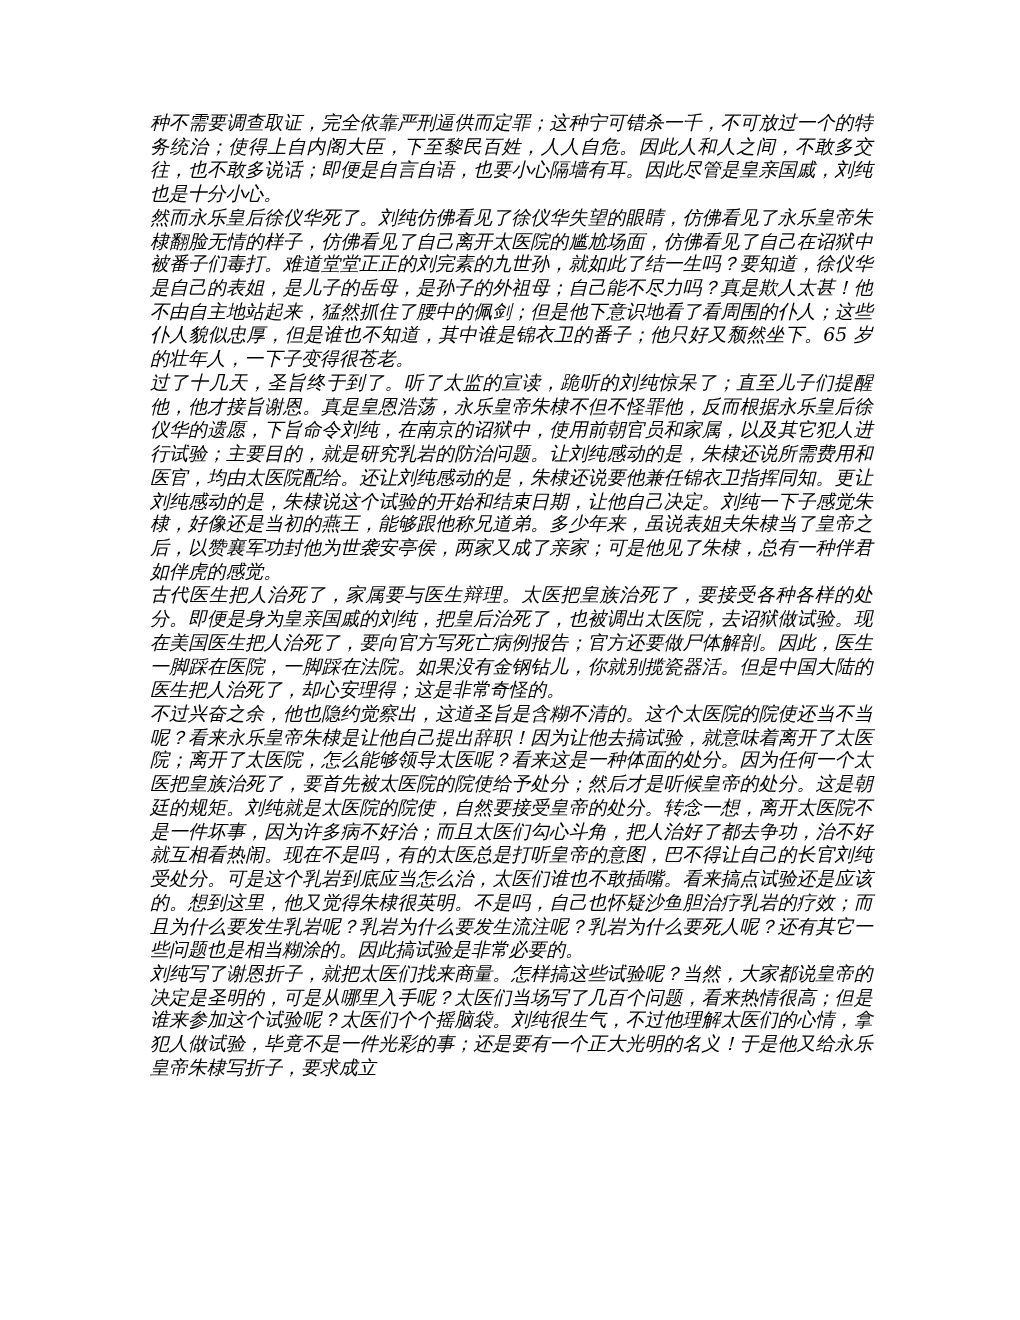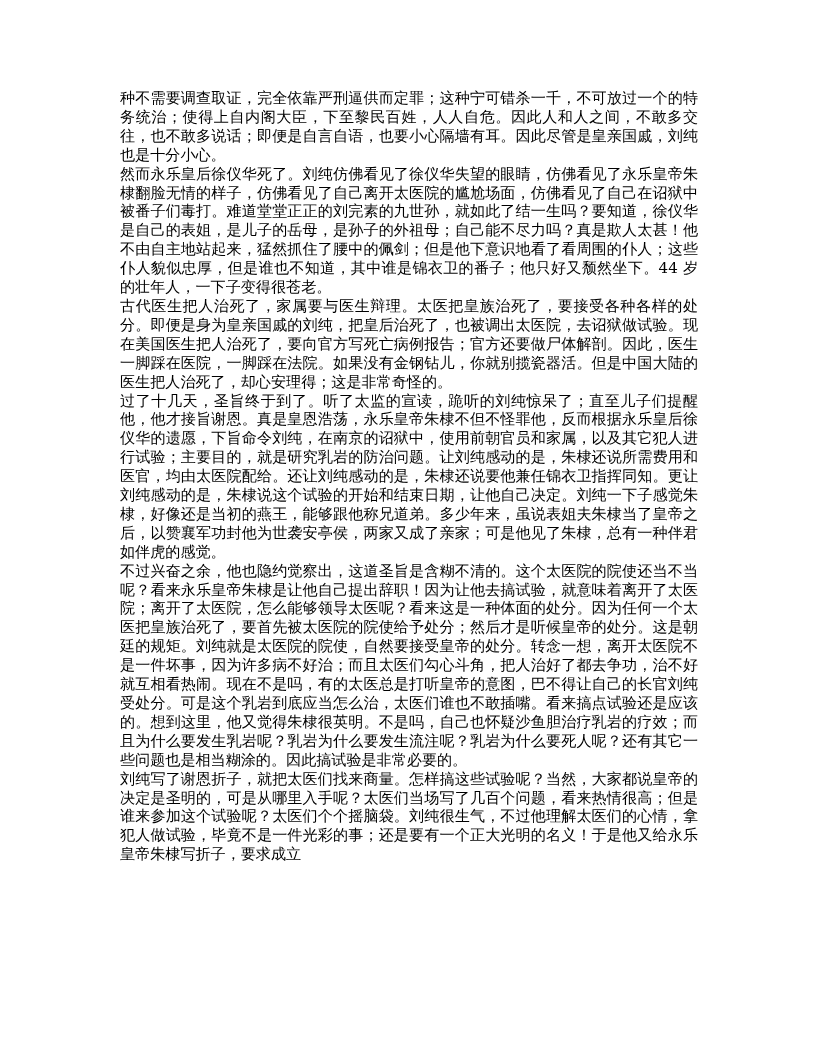--- a/index.html
+++ b/index.html
@@ -23,25 +23,26 @@
       font-size: 15.1px;
       line-height: 18.9px;
       text-align: justify;
       letter-spacing: 0px;
     }
     .para {
       margin: 0;
       padding: 0;
       text-indent: 0;
       word-break: break-all;
+      font-style: italic;
     }
   </style>
 </head>
 <body>
 
 <div class="page">
   <p class="para">种不需要调查取证，完全依靠严刑逼供而定罪；这种宁可错杀一千，不可放过一个的特务统治；使得上自内阁大臣，下至黎民百姓，人人自危。因此人和人之间，不敢多交往，也不敢多说话；即便是自言自语，也要小心隔墙有耳。因此尽管是皇亲国戚，刘纯也是十分小心。</p>
-  <p class="para">然而永乐皇后徐仪华死了。刘纯仿佛看见了徐仪华失望的眼睛，仿佛看见了永乐皇帝朱棣翻脸无情的样子，仿佛看见了自己离开太医院的尴尬场面，仿佛看见了自己在诏狱中被番子们毒打。难道堂堂正正的刘完素的九世孙，就如此了结一生吗？要知道，徐仪华是自己的表姐，是儿子的岳母，是孙子的外祖母；自己能不尽力吗？真是欺人太甚！他不由自主地站起来，猛然抓住了腰中的佩剑；但是他下意识地看了看周围的仆人；这些仆人貌似忠厚，但是谁也不知道，其中谁是锦衣卫的番子；他只好又颓然坐下。44 岁的壮年人，一下子变得很苍老。</p>
+  <p class="para">然而永乐皇后徐仪华死了。刘纯仿佛看见了徐仪华失望的眼睛，仿佛看见了永乐皇帝朱棣翻脸无情的样子，仿佛看见了自己离开太医院的尴尬场面，仿佛看见了自己在诏狱中被番子们毒打。难道堂堂正正的刘完素的九世孙，就如此了结一生吗？要知道，徐仪华是自己的表姐，是儿子的岳母，是孙子的外祖母；自己能不尽力吗？真是欺人太甚！他不由自主地站起来，猛然抓住了腰中的佩剑；但是他下意识地看了看周围的仆人；这些仆人貌似忠厚，但是谁也不知道，其中谁是锦衣卫的番子；他只好又颓然坐下。65 岁的壮年人，一下子变得很苍老。</p>
+  <p class="para">过了十几天，圣旨终于到了。听了太监的宣读，跪听的刘纯惊呆了；直至儿子们提醒他，他才接旨谢恩。真是皇恩浩荡，永乐皇帝朱棣不但不怪罪他，反而根据永乐皇后徐仪华的遗愿，下旨命令刘纯，在南京的诏狱中，使用前朝官员和家属，以及其它犯人进行试验；主要目的，就是研究乳岩的防治问题。让刘纯感动的是，朱棣还说所需费用和医官，均由太医院配给。还让刘纯感动的是，朱棣还说要他兼任锦衣卫指挥同知。更让刘纯感动的是，朱棣说这个试验的开始和结束日期，让他自己决定。刘纯一下子感觉朱棣，好像还是当初的燕王，能够跟他称兄道弟。多少年来，虽说表姐夫朱棣当了皇帝之后，以赞襄军功封他为世袭安亭侯，两家又成了亲家；可是他见了朱棣，总有一种伴君如伴虎的感觉。</p>
   <p class="para">古代医生把人治死了，家属要与医生辩理。太医把皇族治死了，要接受各种各样的处分。即便是身为皇亲国戚的刘纯，把皇后治死了，也被调出太医院，去诏狱做试验。现在美国医生把人治死了，要向官方写死亡病例报告；官方还要做尸体解剖。因此，医生一脚踩在医院，一脚踩在法院。如果没有金钢钻儿，你就别揽瓷器活。但是中国大陆的医生把人治死了，却心安理得；这是非常奇怪的。</p>
-  <p class="para">过了十几天，圣旨终于到了。听了太监的宣读，跪听的刘纯惊呆了；直至儿子们提醒他，他才接旨谢恩。真是皇恩浩荡，永乐皇帝朱棣不但不怪罪他，反而根据永乐皇后徐仪华的遗愿，下旨命令刘纯，在南京的诏狱中，使用前朝官员和家属，以及其它犯人进行试验；主要目的，就是研究乳岩的防治问题。让刘纯感动的是，朱棣还说所需费用和医官，均由太医院配给。还让刘纯感动的是，朱棣还说要他兼任锦衣卫指挥同知。更让刘纯感动的是，朱棣说这个试验的开始和结束日期，让他自己决定。刘纯一下子感觉朱棣，好像还是当初的燕王，能够跟他称兄道弟。多少年来，虽说表姐夫朱棣当了皇帝之后，以赞襄军功封他为世袭安亭侯，两家又成了亲家；可是他见了朱棣，总有一种伴君如伴虎的感觉。</p>
   <p class="para">不过兴奋之余，他也隐约觉察出，这道圣旨是含糊不清的。这个太医院的院使还当不当呢？看来永乐皇帝朱棣是让他自己提出辞职！因为让他去搞试验，就意味着离开了太医院；离开了太医院，怎么能够领导太医呢？看来这是一种体面的处分。因为任何一个太医把皇族治死了，要首先被太医院的院使给予处分；然后才是听候皇帝的处分。这是朝廷的规矩。刘纯就是太医院的院使，自然要接受皇帝的处分。转念一想，离开太医院不是一件坏事，因为许多病不好治；而且太医们勾心斗角，把人治好了都去争功，治不好就互相看热闹。现在不是吗，有的太医总是打听皇帝的意图，巴不得让自己的长官刘纯受处分。可是这个乳岩到底应当怎么治，太医们谁也不敢插嘴。看来搞点试验还是应该的。想到这里，他又觉得朱棣很英明。不是吗，自己也怀疑沙鱼胆治疗乳岩的疗效；而且为什么要发生乳岩呢？乳岩为什么要发生流注呢？乳岩为什么要死人呢？还有其它一些问题也是相当糊涂的。因此搞试验是非常必要的。</p>
   <p class="para">刘纯写了谢恩折子，就把太医们找来商量。怎样搞这些试验呢？当然，大家都说皇帝的决定是圣明的，可是从哪里入手呢？太医们当场写了几百个问题，看来热情很高；但是谁来参加这个试验呢？太医们个个摇脑袋。刘纯很生气，不过他理解太医们的心情，拿犯人做试验，毕竟不是一件光彩的事；还是要有一个正大光明的名义！于是他又给永乐皇帝朱棣写折子，要求成立</p>
 </div>
 
 </body></html>

